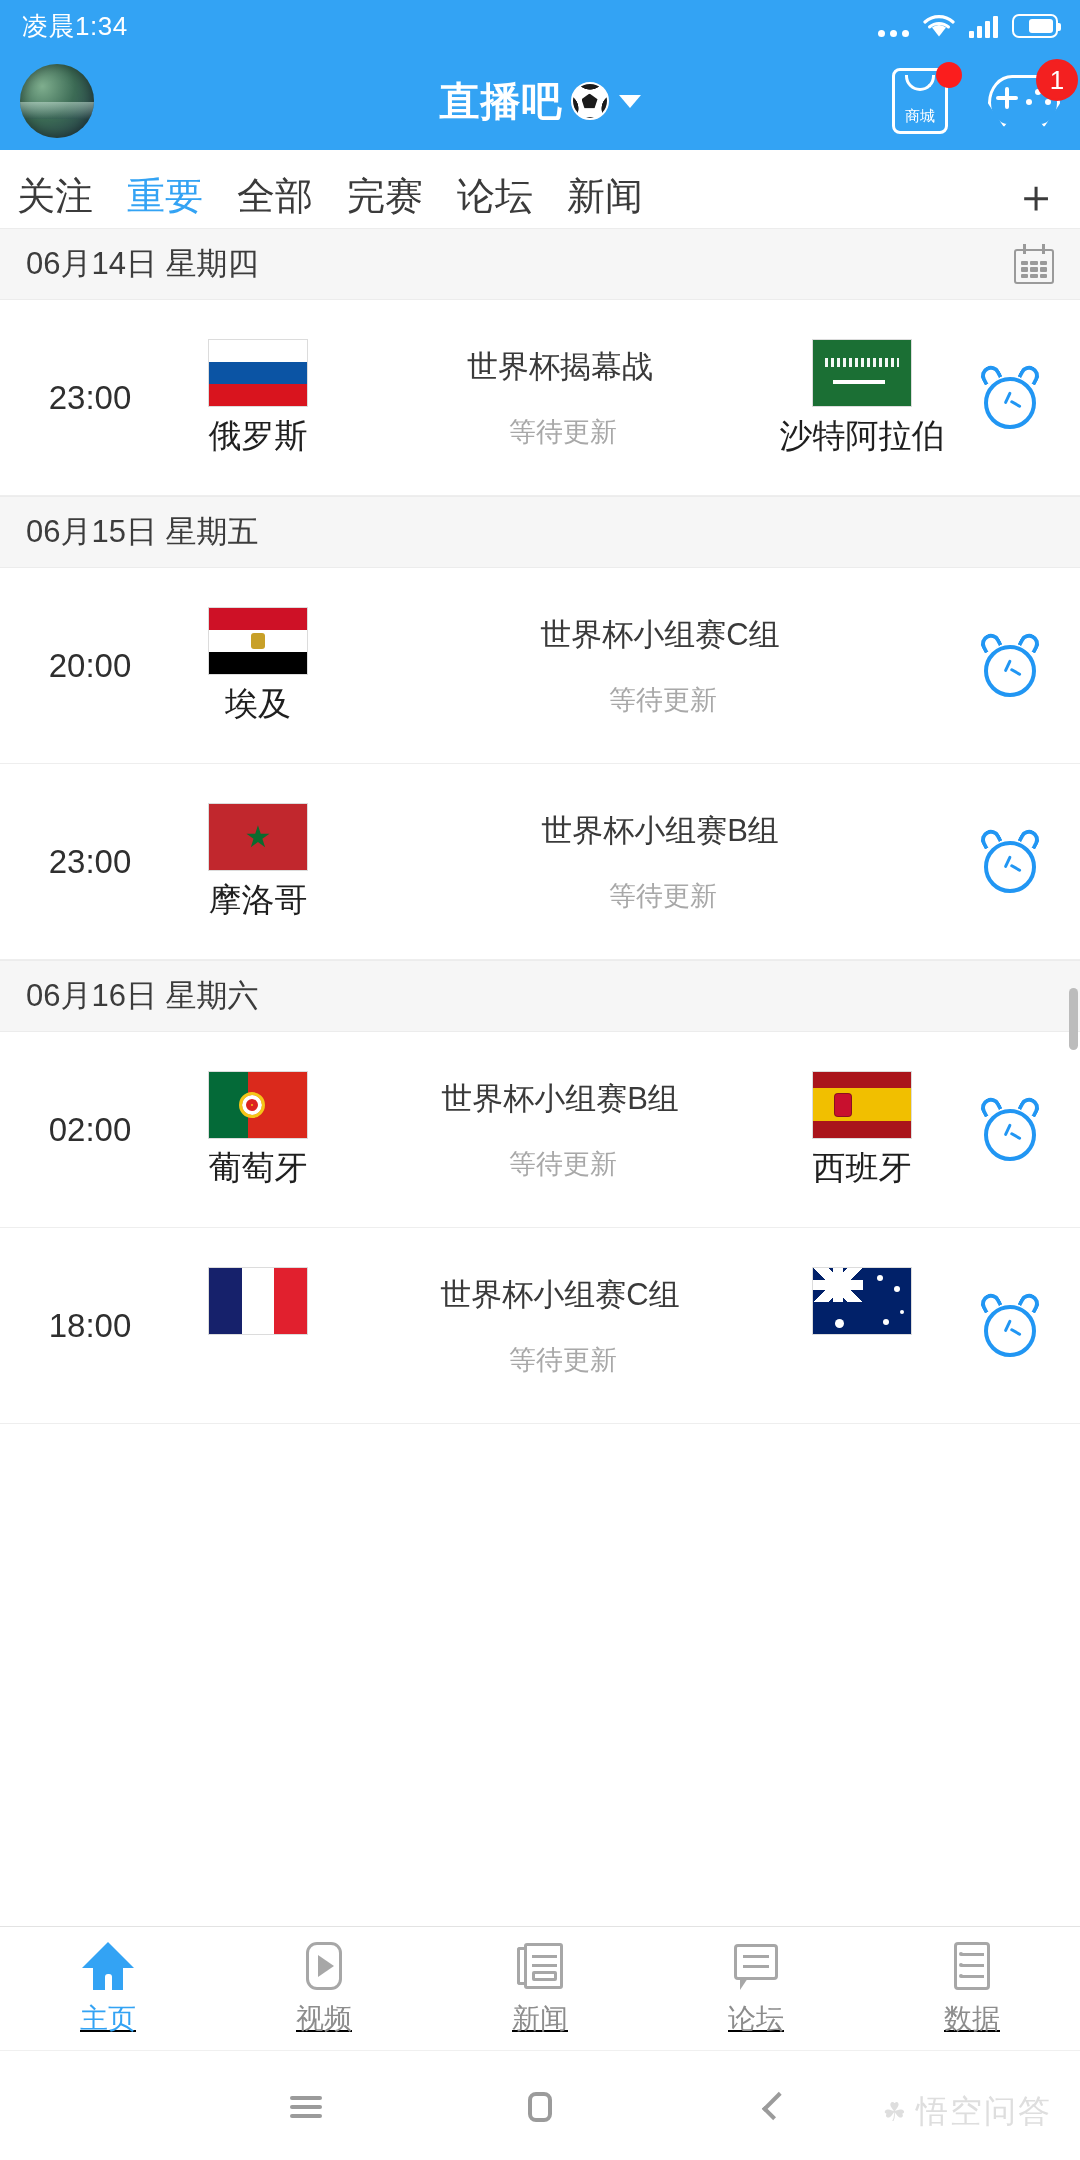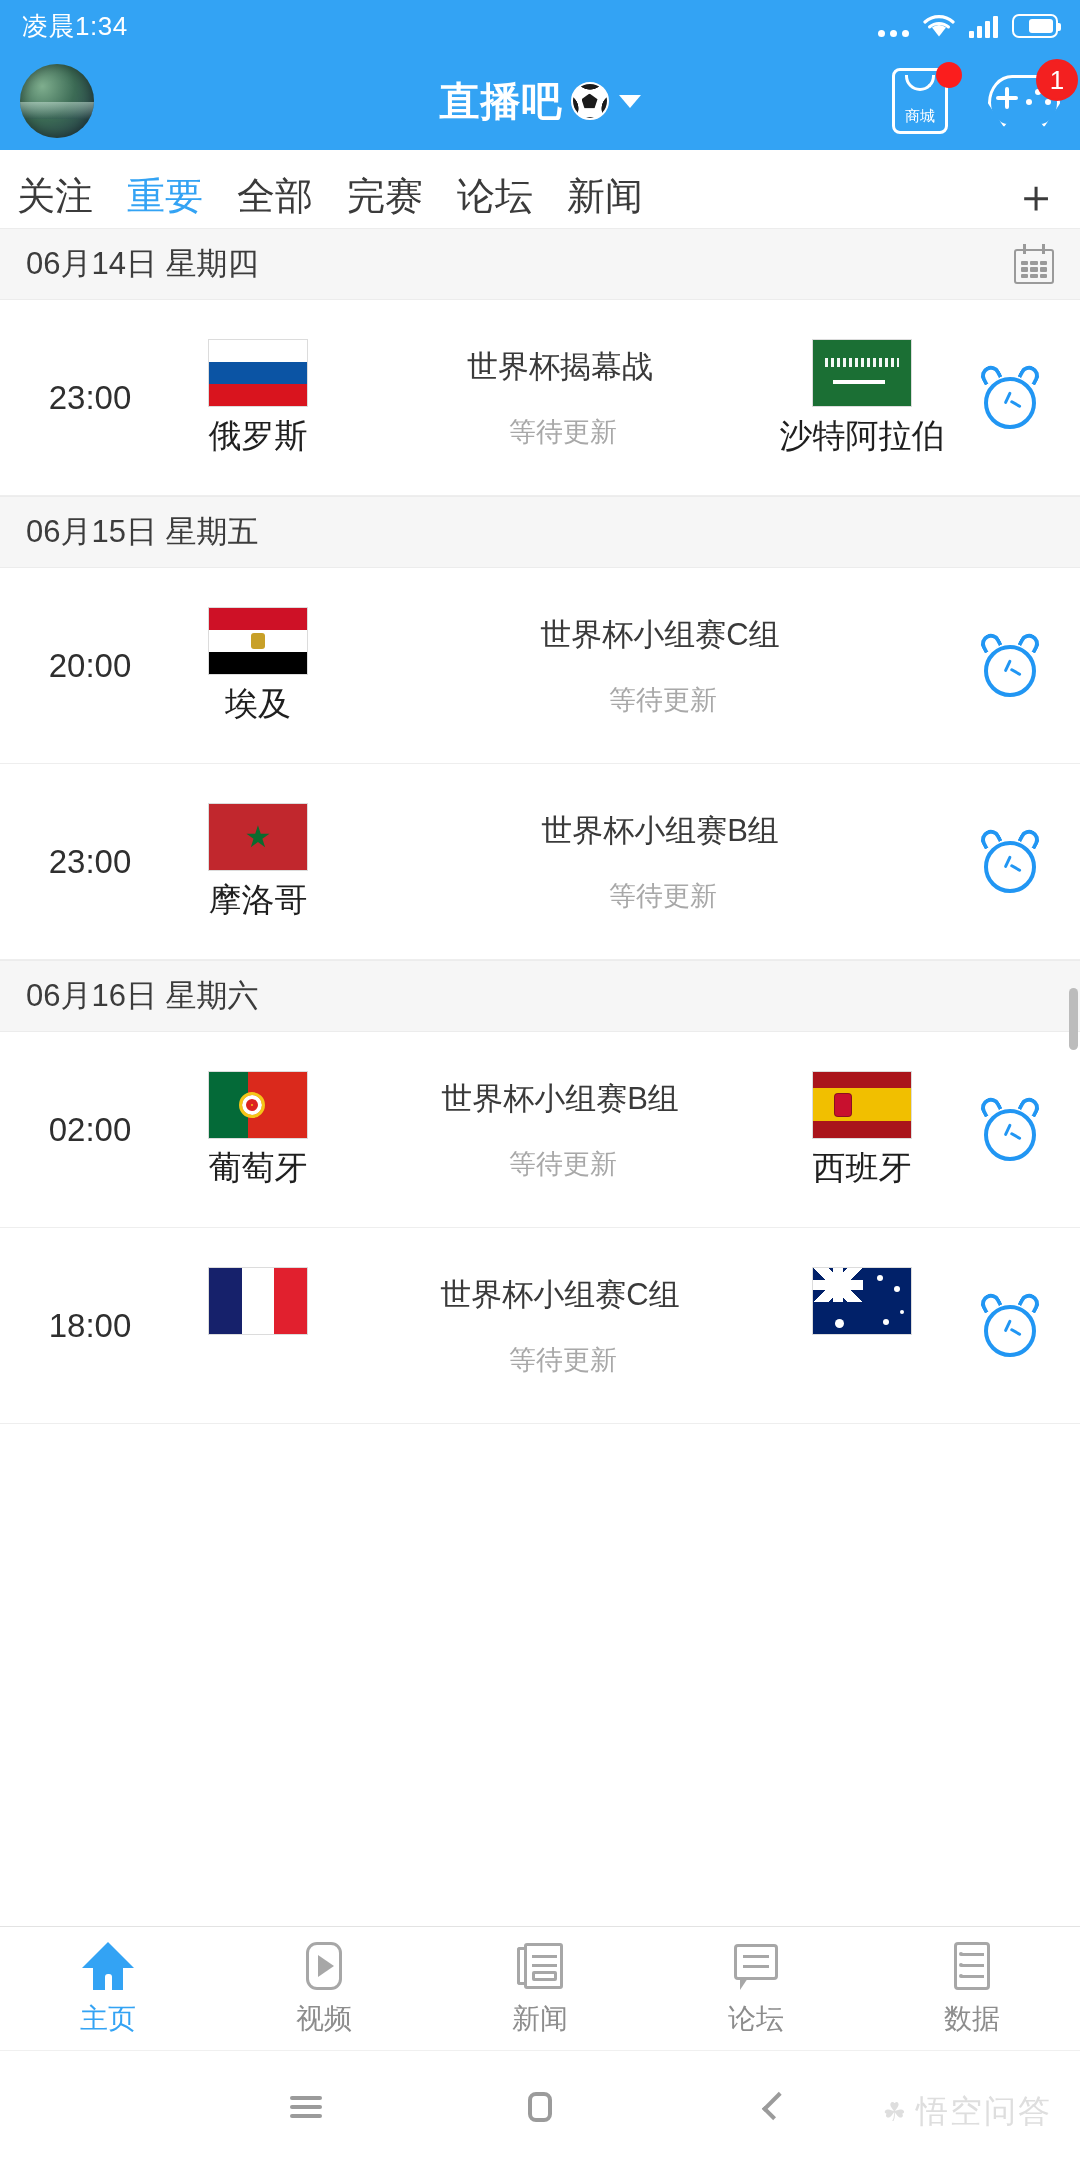--- a/index.html
+++ b/index.html
@@ -282,21 +282,21 @@
 
   .scrollthumb{
     position:absolute; right:2px; top:760px; width:9px; height:62px;
     background:#bcbcbc; border-radius:5px;
   }
 
   
   .bottomnav{
     position:absolute; left:0;right:0; bottom:110px; height:124px;
     background:#fff; border-top:1px solid #e3e3e3;
-    display:flex; align-items:center;
+    display:flex; align-items:center;text-decoration:underline;
   }
   .bn-item{
     flex:1; display:flex; flex-direction:column; align-items:center; gap:8px;
   }
   .bn-label{ font-size:28px; color:#8d8d8d; }
   .bn-item.active .bn-label{ color:#33a3f4; }
   .bn-ico{ width:52px;height:52px; position:relative; }
 
   .ico-home .roof{
     position:absolute; left:50%; top:2px; transform:translateX(-50%);

